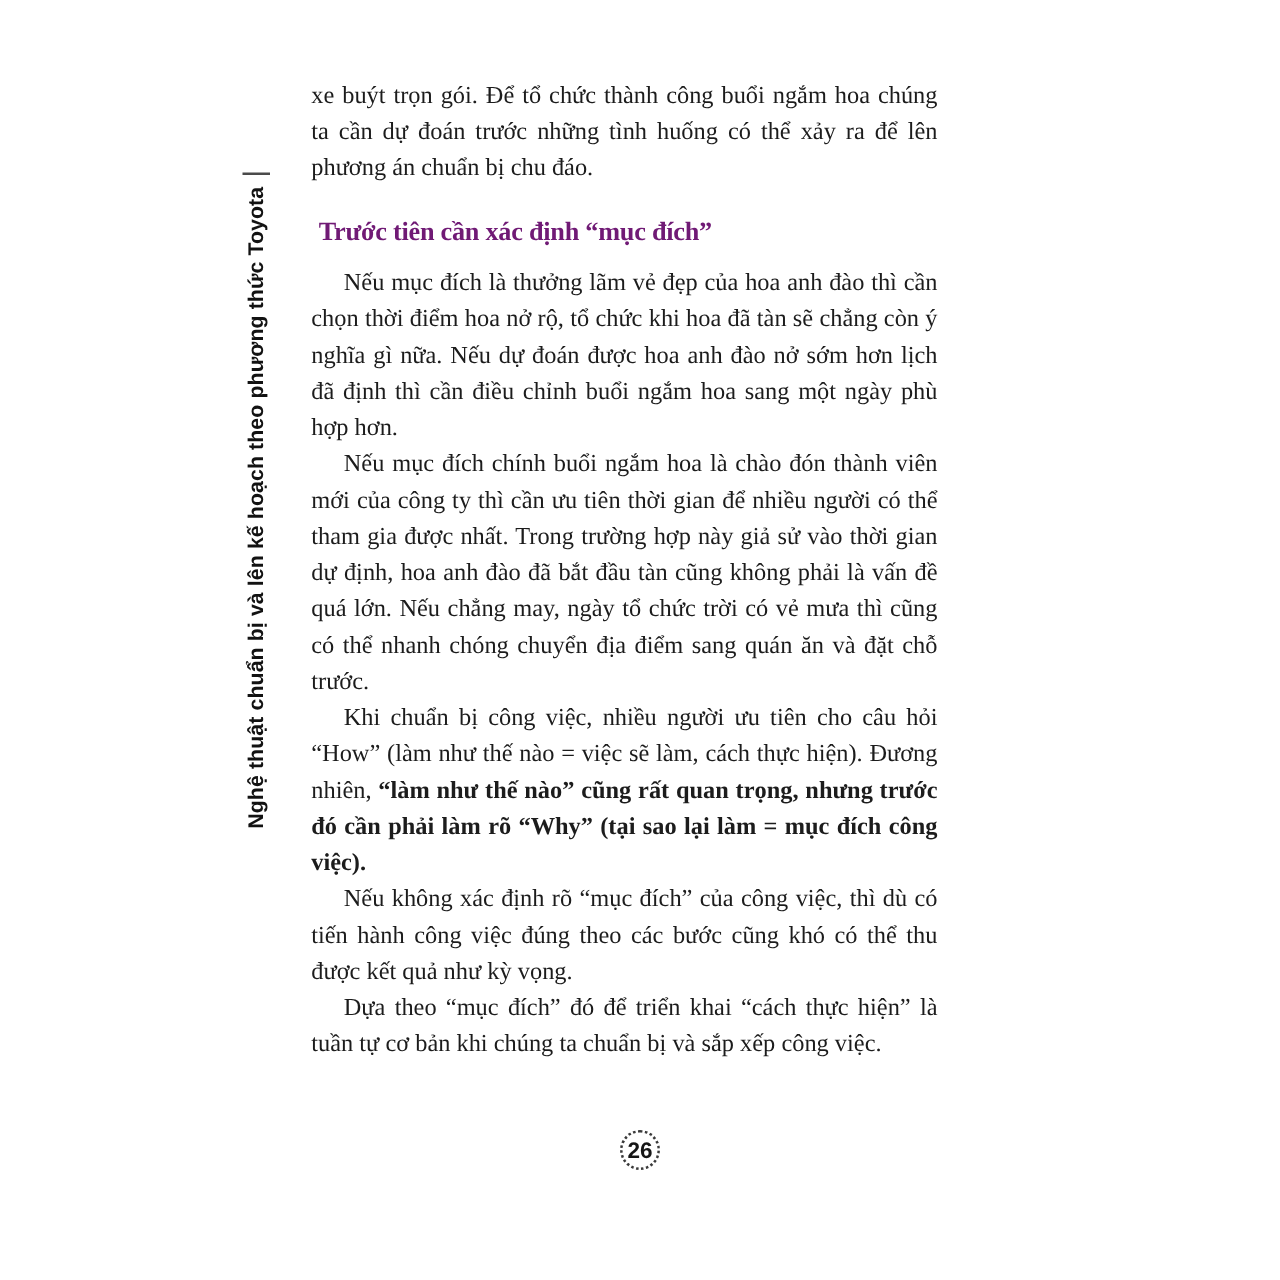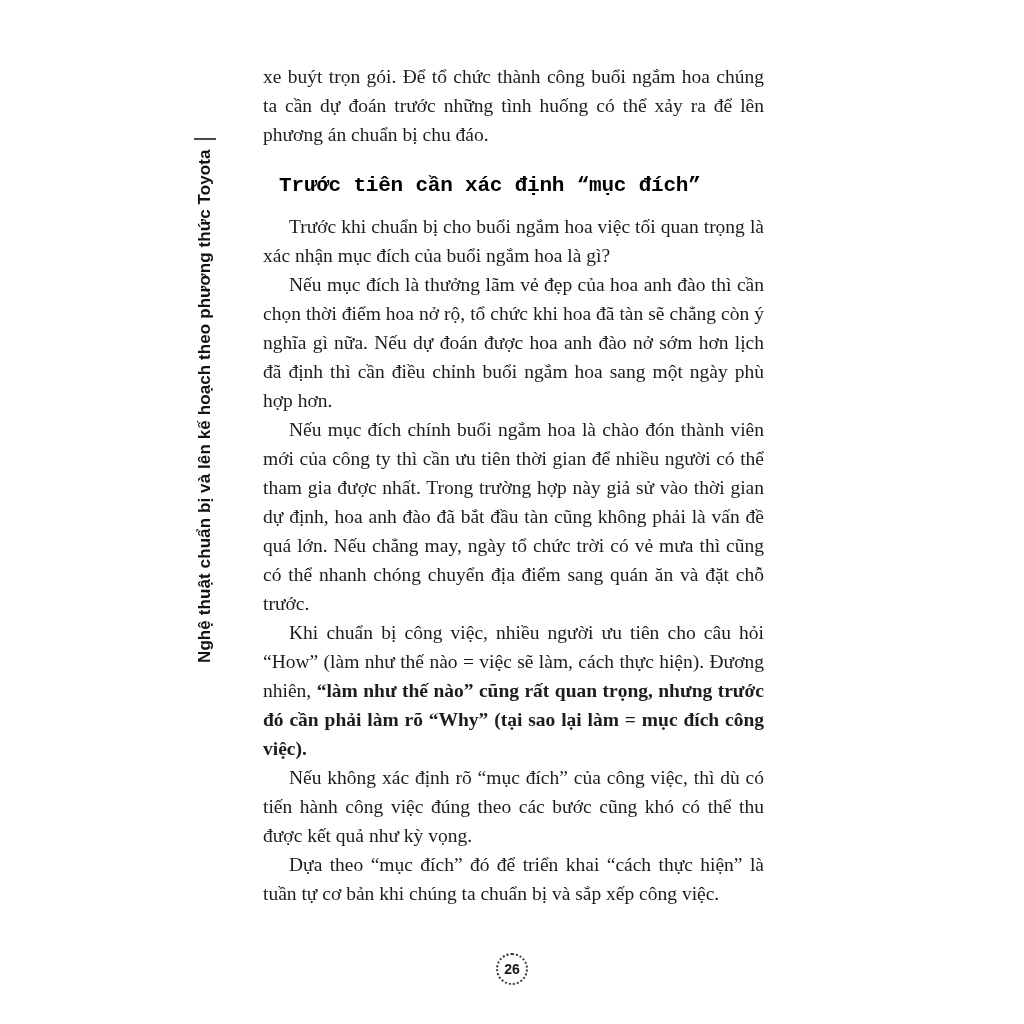--- a/index.html
+++ b/index.html
@@ -38,76 +38,75 @@
   .sidebar-rule {
     width: 2px;
     height: 22px;
     background: #4a4a4a;
     flex: 0 0 auto;
   }
 
   
   .content {
     position: absolute;
-    left: 263px;
+    left: 249px;
     top: 62px;
     width: 501px;
     font-size: 19.5px;
     line-height: 29px;
     text-align: justify;
   }
   .content p { margin: 0; }
   .content p.indent { text-indent: 26px; }
   .section-heading {
-    font-family: Liberation Mono, monospace;
+    font-family: Liberation Serif, serif;
     font-weight: 700;
     font-size: 21px;
     line-height: 27px;
     letter-spacing: -0.2px;
-    color: #000000;
-    margin: 23px 0 13px 16px;
+    color: #701a75;
+    margin: 23px 0 13px 6px;
     text-align: left;
   }
   .content strong { font-weight: 700; }
 
   
   .page-number-badge {
     position: absolute;
     left: 496px;
-    top: 953px;
+    top: 904px;
     width: 32px;
     height: 32px;
     border: 2px dotted #3a3a3a;
     border-radius: 50%;
     display: flex;
     align-items: center;
     justify-content: center;
     font-family: "Liberation Sans", "DejaVu Sans", sans-serif;
     font-weight: 700;
-    font-size: 14px;
+    font-size: 18px;
     color: #161616;
   }
 </style>
 </head>
 <body>
 
 <div class="page">
 
   <div class="sidebar-title">
     <span>Nghệ thuật chuẩn bị và lên kế hoạch theo phương thức Toyota</span>
     <span class="sidebar-rule"></span>
   </div>
 
   <div class="content">
 
     <p>xe buýt trọn gói. Để tổ chức thành công buổi ngắm hoa chúng ta cần dự đoán trước những tình huống có thể xảy ra để lên phương án chuẩn bị chu đáo.</p>
 
     <h2 class="section-heading">Trước tiên cần xác định “mục đích”</h2>
 
-    <p class="indent"><span>Trước khi chuẩn bị cho buổi ngắm hoa việc tối quan trọng là xác nhận mục đích của buổi ngắm hoa là gì?</span></p>
 
     <p class="indent"><span>Nếu mục đích là thưởng lãm vẻ đẹp của hoa anh đào thì cần chọn thời điểm hoa nở rộ, tổ chức khi hoa đã tàn sẽ chẳng còn ý nghĩa gì nữa. Nếu dự đoán được hoa anh đào nở sớm hơn lịch đã định thì cần điều chỉnh buổi ngắm hoa sang một ngày phù hợp hơn.</span></p>
 
     <p class="indent"><span>Nếu mục đích chính buổi ngắm hoa là chào đón thành viên mới của công ty thì cần ưu tiên thời gian để nhiều người có thể tham gia được nhất. Trong trường hợp này giả sử vào thời gian dự định, hoa anh đào đã bắt đầu tàn cũng không phải là vấn đề quá lớn. Nếu chẳng may, ngày tổ chức trời có vẻ mưa thì cũng có thể nhanh chóng chuyển địa điểm sang quán ăn và đặt chỗ trước.</span></p>
 
     <p class="indent"><span>Khi chuẩn bị công việc, nhiều người ưu tiên cho câu hỏi “How” (làm như thế nào = việc sẽ làm, cách thực hiện). Đương nhiên, </span><strong>“làm như thế nào” cũng rất quan trọng, nhưng trước đó cần phải làm rõ “Why” (tại sao lại làm = mục đích công việc).</strong></p>
 
     <p class="indent"><span>Nếu không xác định rõ “mục đích” của công việc, thì dù có tiến hành công việc đúng theo các bước cũng khó có thể thu được kết quả như kỳ vọng.</span></p>
 
     <p class="indent"><span>Dựa theo “mục đích” đó để triển khai “cách thực hiện” là tuần tự cơ bản khi chúng ta chuẩn bị và sắp xếp công việc.</span></p>

